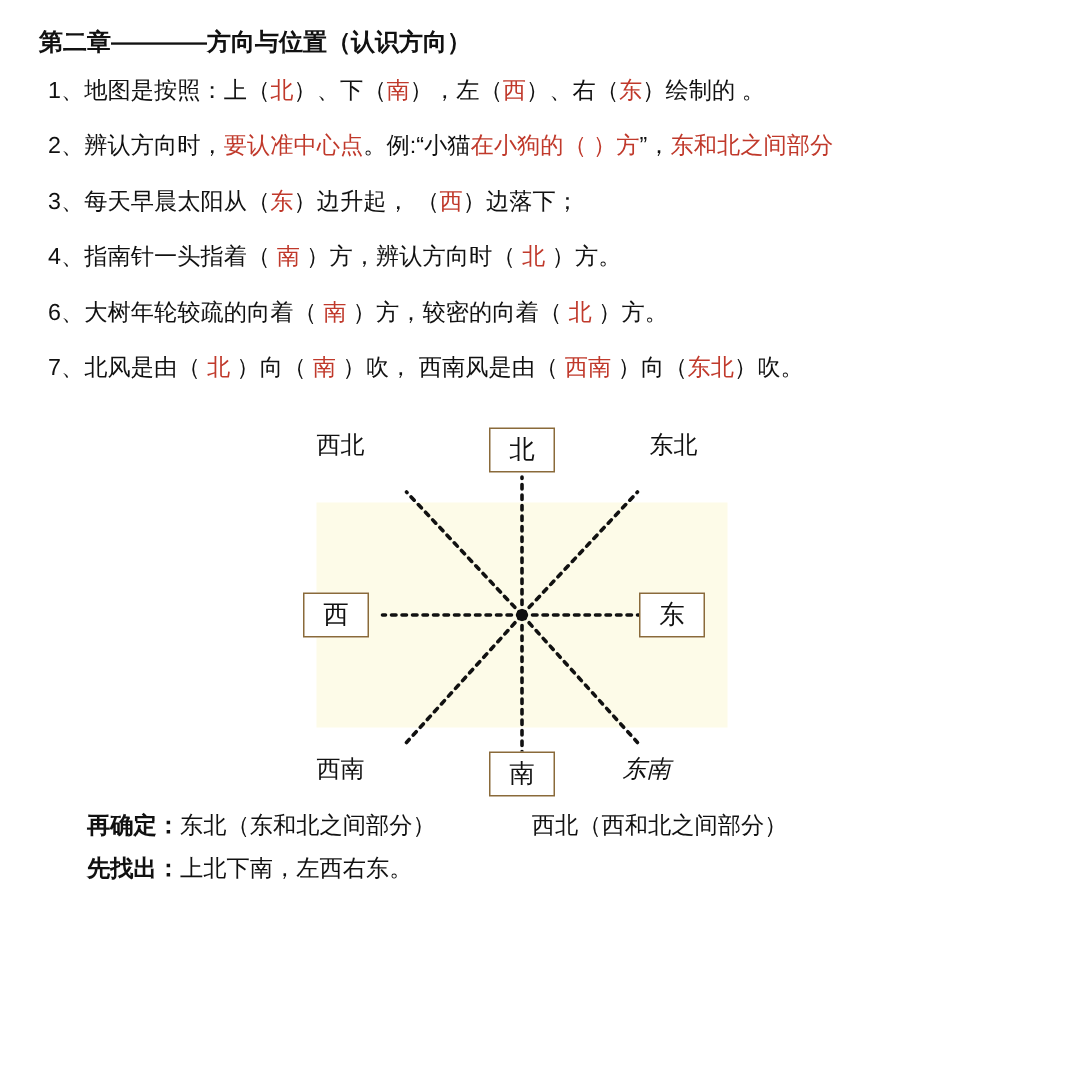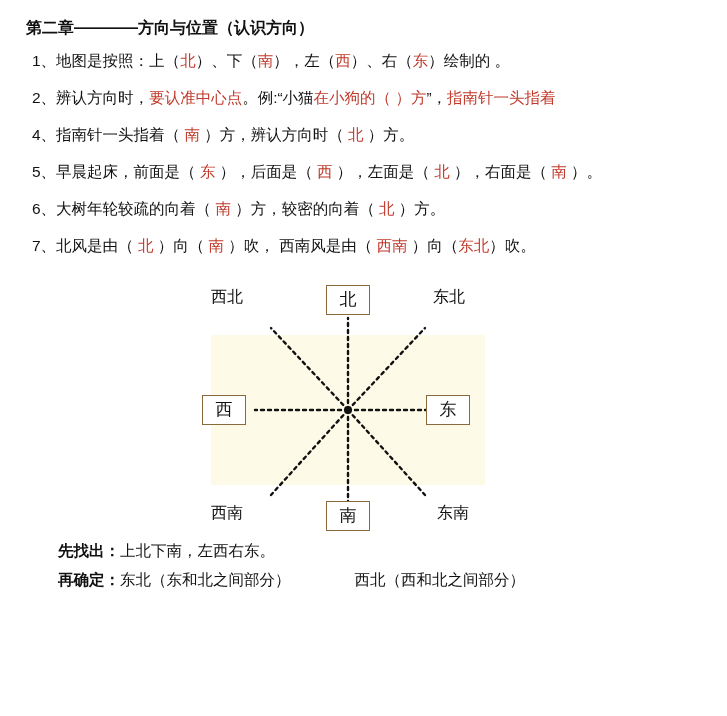--- a/index.html
+++ b/index.html
@@ -107,31 +107,31 @@
 
 <div class="page">
 
   <div class="title">第二章————方向与位置（认识方向）</div>
 
   <div class="line">
     <span>1、地图是按照：上（</span><span class="r">北</span><span>）、下（</span><span class="r">南</span><span>），左（</span><span class="r">西</span><span>）、右（</span><span class="r">东</span><span>）绘制的 。</span>
   </div>
 
   <div class="line">
-    <span>2、辨认方向时，</span><span class="r">要认准中心点</span><span>。例:“小猫</span><span class="r">在小狗的（    ）方</span><span>”，</span><span class="r">指南针一头指着</span>
+    <span>2、辨认方向时，</span><span class="r">要认准中心点</span><span>。例:“小猫</span><span class="r">在小狗的（    ）方</span><span>”，</span><span class="r">东和北之间部分</span>
   </div>
 
+  <div class="line">
+    <span>3、每天早晨太阳从（</span><span class="r">东</span><span>）边升起， （</span><span class="r">西</span><span>）边落下；</span>
+  </div>
 
   <div class="line">
     <span>4、指南针一头指着（   </span><span class="r">南</span><span>   ）方，辨认方向时（   </span><span class="r">北</span><span>   ）方。</span>
   </div>
 
-  <div class="line">
-    <span>5、早晨起床，前面是（ </span><span class="r">东</span><span> ），后面是（ </span><span class="r">西</span><span> ），左面是（ </span><span class="r">北</span><span> ），右面是（ </span><span class="r">南</span><span> ）。</span>
-  </div>
 
   <div class="line">
     <span>6、大树年轮较疏的向着（   </span><span class="r">南</span><span>    ）方，较密的向着（   </span><span class="r">北</span><span>   ）方。</span>
   </div>
 
   <div class="line">
     <span>7、北风是由（ </span><span class="r">北</span><span> ）向（ </span><span class="r">南</span><span> ）吹，   西南风是由（ </span><span class="r">西南</span><span> ）向（</span><span class="r">东北</span><span>）吹。</span>
   </div>
 
 
@@ -153,26 +153,26 @@
       </svg>
 
       <div class="box" style="left:143px; top:12px;">北</div>
       <div class="box" style="left:143px; top:228px;">南</div>
       <div class="box" style="left:19px; top:122px;">西</div>
       <div class="box" style="left:243px; top:122px;">东</div>
 
       <div class="plainlbl" style="left:28px; top:14px;">西北</div>
       <div class="plainlbl" style="left:250px; top:14px;">东北</div>
       <div class="plainlbl" style="left:28px; top:230px;">西南</div>
-      <div class="plainlbl" style="left:254px; top:230px;">东南</div>
+      <div class="plainlbl" style="left:232px; top:230px;font-style:italic;">东南</div>
     </div>
   </div>
 
   <div class="bottom-block">
     <div class="bl-row">
-      <span class="bl-key">先找出：</span><span>上北下南，左西右东。</span>
+      <span class="bl-key">再确定：</span><span>东北（东和北之间部分）</span><span class="bl-gap"></span><span>西北（西和北之间部分）</span>
     </div>
     <div class="bl-row">
-      <span class="bl-key">再确定：</span><span>东北（东和北之间部分）</span><span class="bl-gap"></span><span>西北（西和北之间部分）</span>
+      <span class="bl-key">先找出：</span><span>上北下南，左西右东。</span>
     </div>
   </div>
 
 </div>
 
 </body></html>

